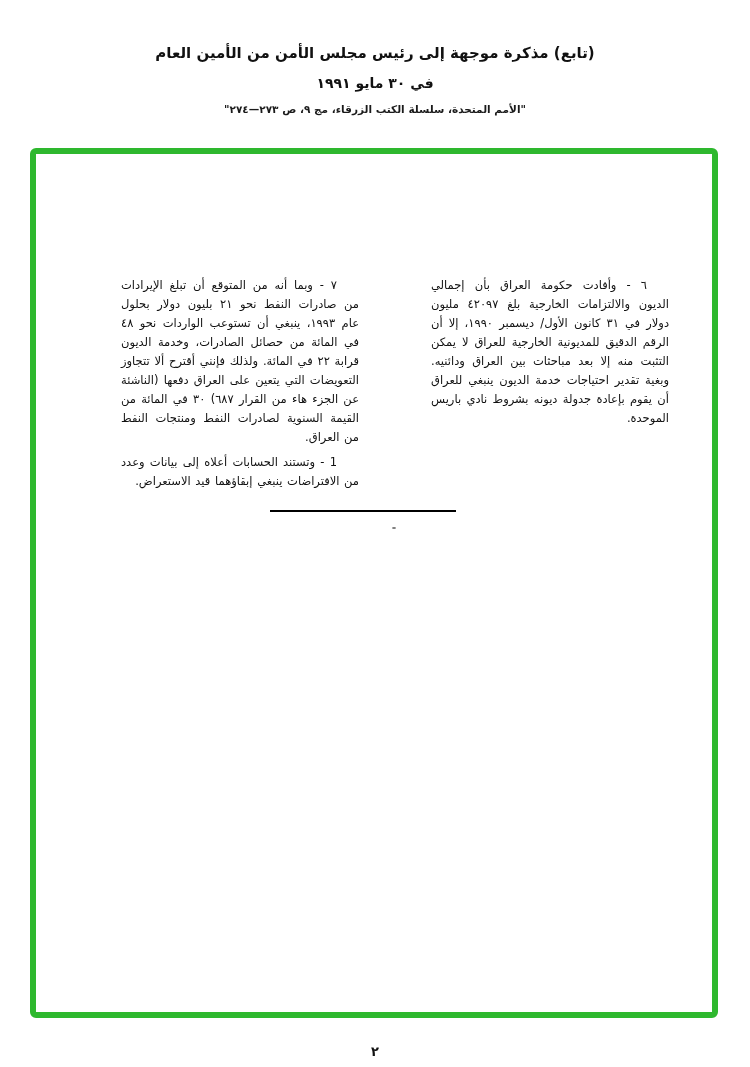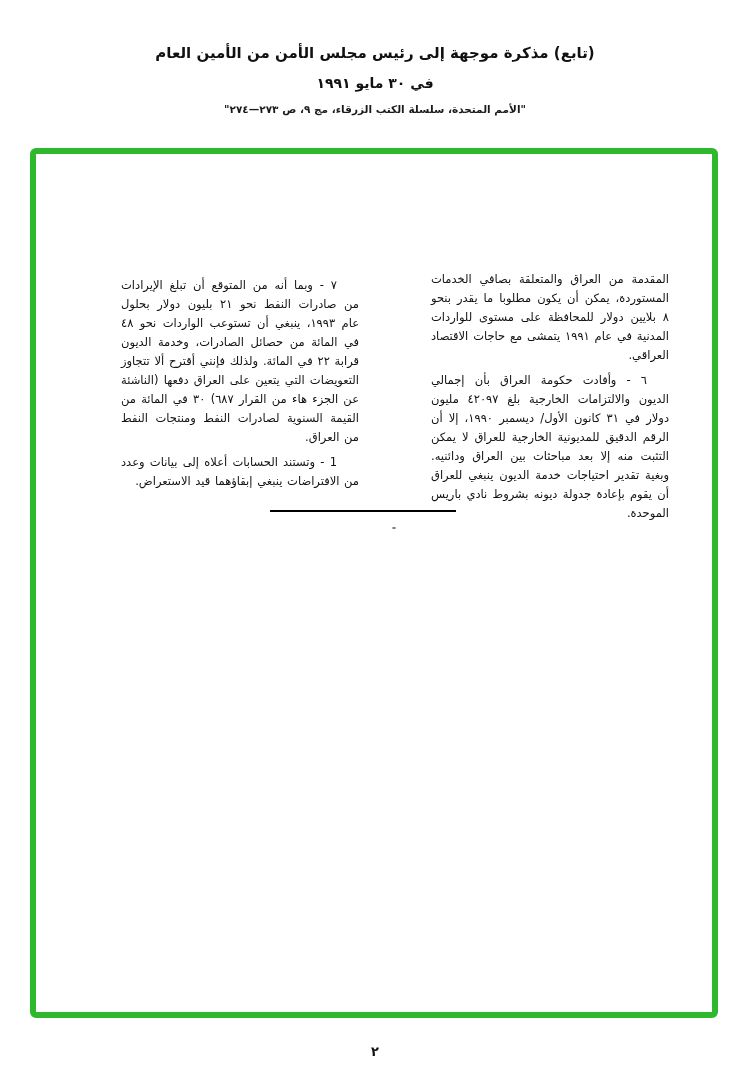--- a/index.html
+++ b/index.html
@@ -127,21 +127,20 @@
   <div class="doc-header">
     <div class="title-line">(تابع) مذكرة موجهة إلى رئيس مجلس الأمن من الأمين العام</div>
     <div class="date-line">في ٣٠ مايو ١٩٩١</div>
     <div class="source-line">"الأمم المتحدة، سلسلة الكتب الزرقاء، مج ٩، ص ٢٧٣—٢٧٤"</div>
   </div>
 
   <div class="green-frame"></div>
 
   <div class="columns">
     <div class="col">
-      <p>المقدمة من العراق والمتعلقة بصافي الخدمات المستوردة، يمكن أن يكون مطلوبا ما يقدر بنحو ٨ بلايين دولار للمحافظة على مستوى للواردات المدنية في عام ١٩٩١ يتمشى مع حاجات الاقتصاد العراقي.</p>
       <p class="numbered">٦ -   وأفادت حكومة العراق بأن إجمالي الديون والالتزامات الخارجية بلغ ٤٢٠٩٧ مليون دولار في ٣١ كانون الأول/ ديسمبر ١٩٩٠، إلا أن الرقم الدقيق للمديونية الخارجية للعراق لا يمكن التثبت منه إلا بعد مباحثات بين العراق ودائنيه. وبغية تقدير احتياجات خدمة الديون ينبغي للعراق أن يقوم بإعادة جدولة ديونه بشروط نادي باريس الموحدة.</p>
     </div>
     <div class="col">
       <p class="numbered">٧ -   وبما أنه من المتوقع أن تبلغ الإيرادات من صادرات النفط نحو ٢١ بليون دولار بحلول عام ١٩٩٣، ينبغي أن تستوعب الواردات نحو ٤٨ في المائة من حصائل الصادرات، وخدمة الديون قرابة ٢٢ في المائة. ولذلك فإنني أقترح ألا تتجاوز التعويضات التي يتعين على العراق دفعها (الناشئة عن الجزء هاء من القرار ٦٨٧) ٣٠ في المائة من القيمة السنوية لصادرات النفط ومنتجات النفط من العراق.</p>
       <p class="numbered">1 -   وتستند الحسابات أعلاه إلى بيانات وعدد من الافتراضات ينبغي إبقاؤهما قيد الاستعراض.</p>
     </div>
   </div>
 
   <div class="footnote-rule"></div>
   <div class="scan-speck"></div>

